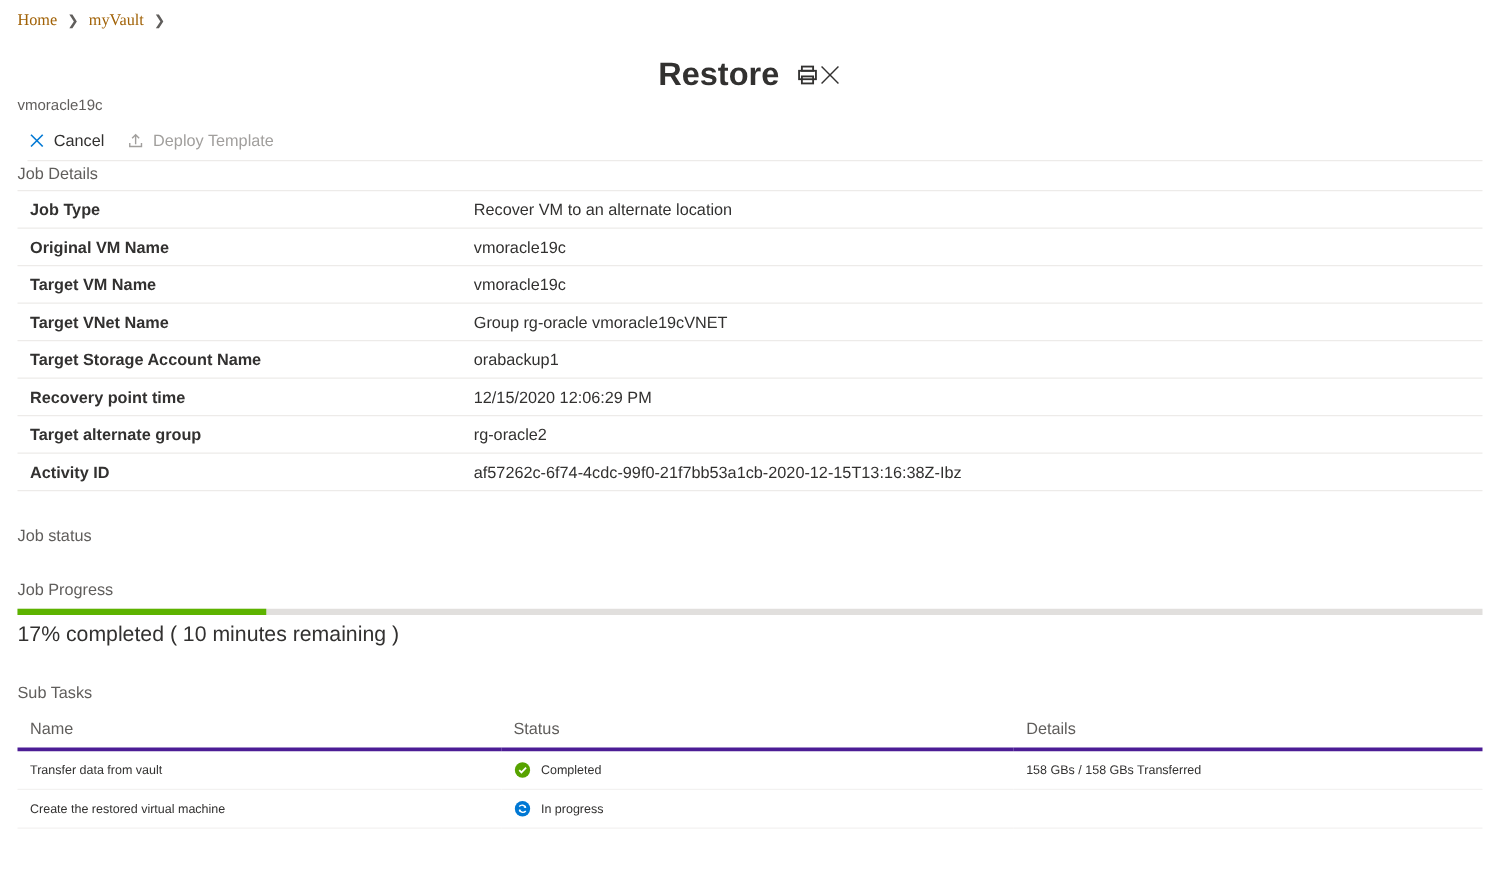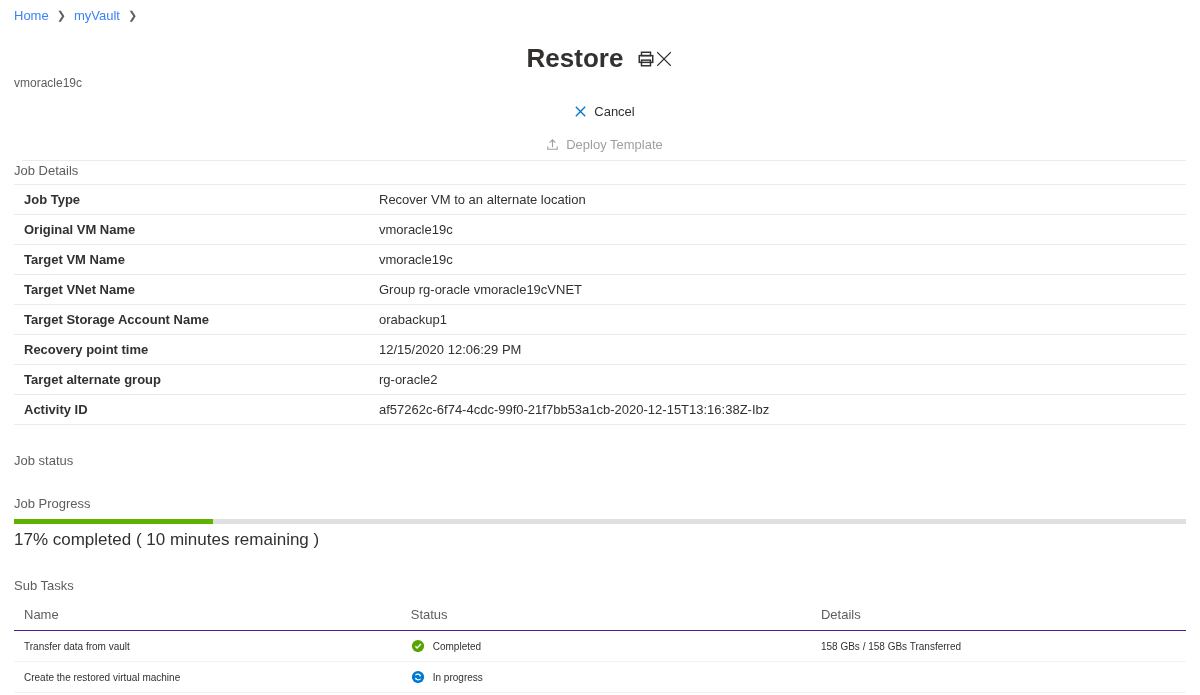--- a/index.html
+++ b/index.html
@@ -16,22 +16,23 @@
       width: 1200px;
     }
     .breadcrumb {
       display: flex;
       align-items: center;
       gap: 8px;
       padding: 4px 0 10px 0;
       font-size: 13px;
     }
     .breadcrumb a {
-      color: #3b82f6;
+      color: #a16207;
       text-decoration: none;
+      font-family: Liberation Serif, serif;
     }
     .breadcrumb .chevron {
       color: #605e5c;
       font-size: 11px;
     }
     .title-row {
       display: flex;
       align-items: center;
       justify-content: center;
       margin-top: 10px;
@@ -66,21 +67,20 @@
       color: #605e5c;
       margin-top: 2px;
     }
     .toolbar {
       display: flex;
       align-items: center;
       gap: 18px;
       padding: 14px 0 8px 0;
       border-bottom: 1px solid #edebe9;
       margin-left: 8px;
-      flex-direction: column;
     }
     .toolbar-btn {
       display: flex;
       align-items: center;
       gap: 6px;
       color: #323130;
       cursor: pointer;
       font-size: 13px;
     }
     .toolbar-btn.disabled {
@@ -137,21 +137,21 @@
       width: 100%;
       border-collapse: collapse;
       margin-top: 4px;
     }
     .subtasks-table th {
       text-align: left;
       font-weight: 400;
       font-size: 13px;
       color: #605e5c;
       padding: 8px 10px;
-      border-bottom: 1px solid #4c1d95;
+      border-bottom: 3px solid #4c1d95;
     }
     .subtasks-table td {
       font-size: 10px;
       padding: 8px 10px;
       border-bottom: 1px solid #f3f2f1;
     }
     .col-name { width: 33%; }
     .col-status { width: 35%; }
     .col-details { width: 32%; }
     .status-cell {

